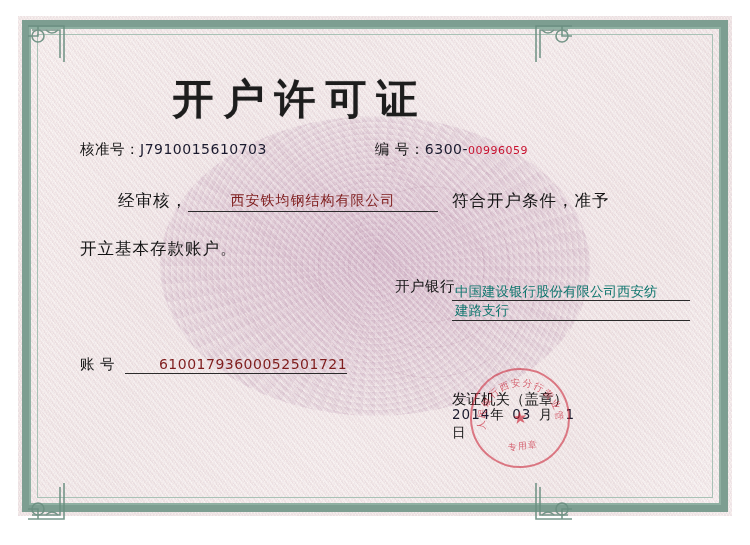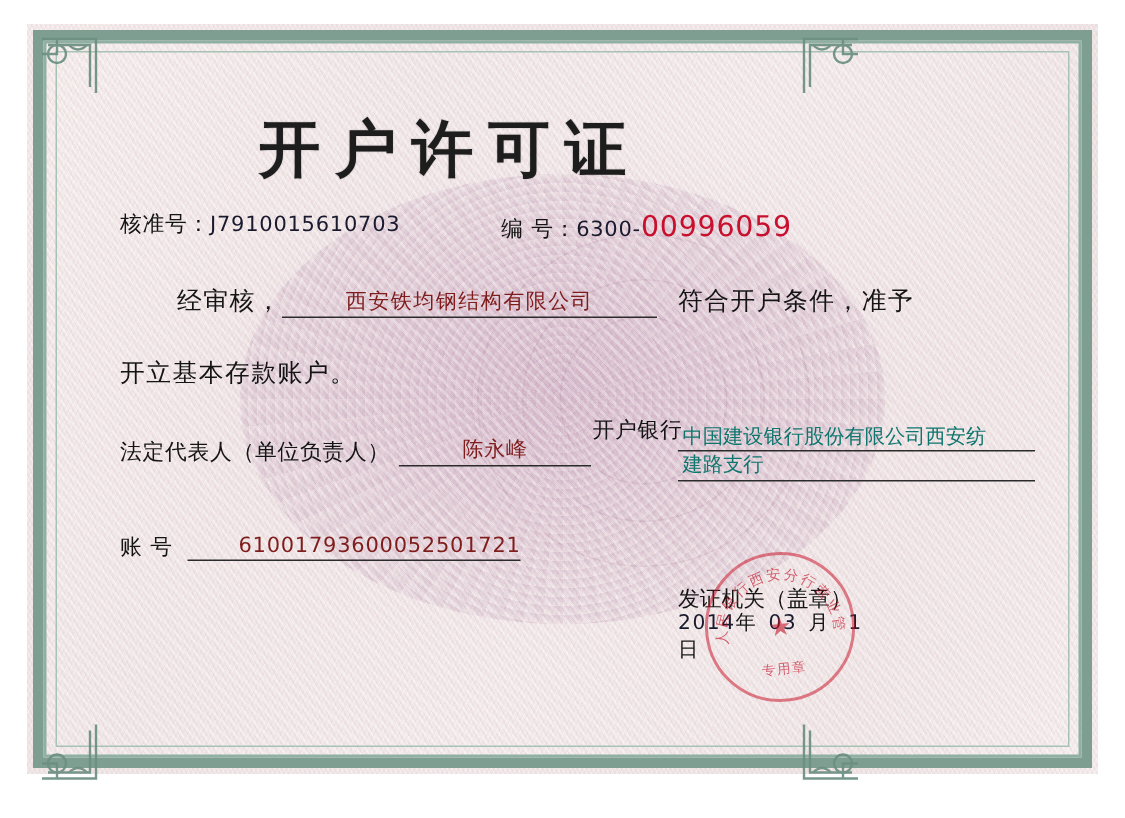--- a/index.html
+++ b/index.html
@@ -159,21 +159,21 @@
     vertical-align: bottom;
     padding-bottom: 1px;
   }
 
   
   #approval-row { left: 80px; top: 140px; }
   #number-row  { right: 72px; top: 140px; }
   .red-num {
     color: #c8102e;
     font-family: "DejaVu Sans", sans-serif;
-    font-size: 19px;
+    font-size: 11px;
     letter-spacing: 0.5px;
   }
 
   #line1 { left: 118px; top: 190px; }
   #line2 { left: 80px;  top: 238px; }
 
   #rep-row   { left: 80px;  top: 291px; }
   #bank-row  { left: 395px; top: 277px; }
   #bank-name {
     position: absolute;
@@ -341,23 +341,20 @@
   <div class="row lbl" id="number-row">
     <span>编 号：</span><span class="filled">6300-</span><span class="red-num">00996059</span>
   </div>
 
   <div class="row lbl-big" id="line1">
     <span>经审核，</span><span class="uline handwrite" style="width:250px;">西安铁均钢结构有限公司</span><span style="padding-left:14px;">符合开户条件，准予</span>
   </div>
 
   <div class="row lbl-big" id="line2">开立基本存款账户。</div>
 
-  <div class="row lbl" id="rep-row">
-    <span>法定代表人（单位负责人）</span><span class="uline handwrite" style="width:128px; margin-left:6px;">陈永峰</span>
-  </div>
 
   <div class="row lbl" id="bank-row">
     <span>开户银行</span>
   </div>
   <div id="bank-name">
     <div>中国建设银行股份有限公司西安纺</div>
     <div>建路支行</div>
   </div>
   <div id="bank-underline2"></div>
   <div id="bank-underline"></div>

